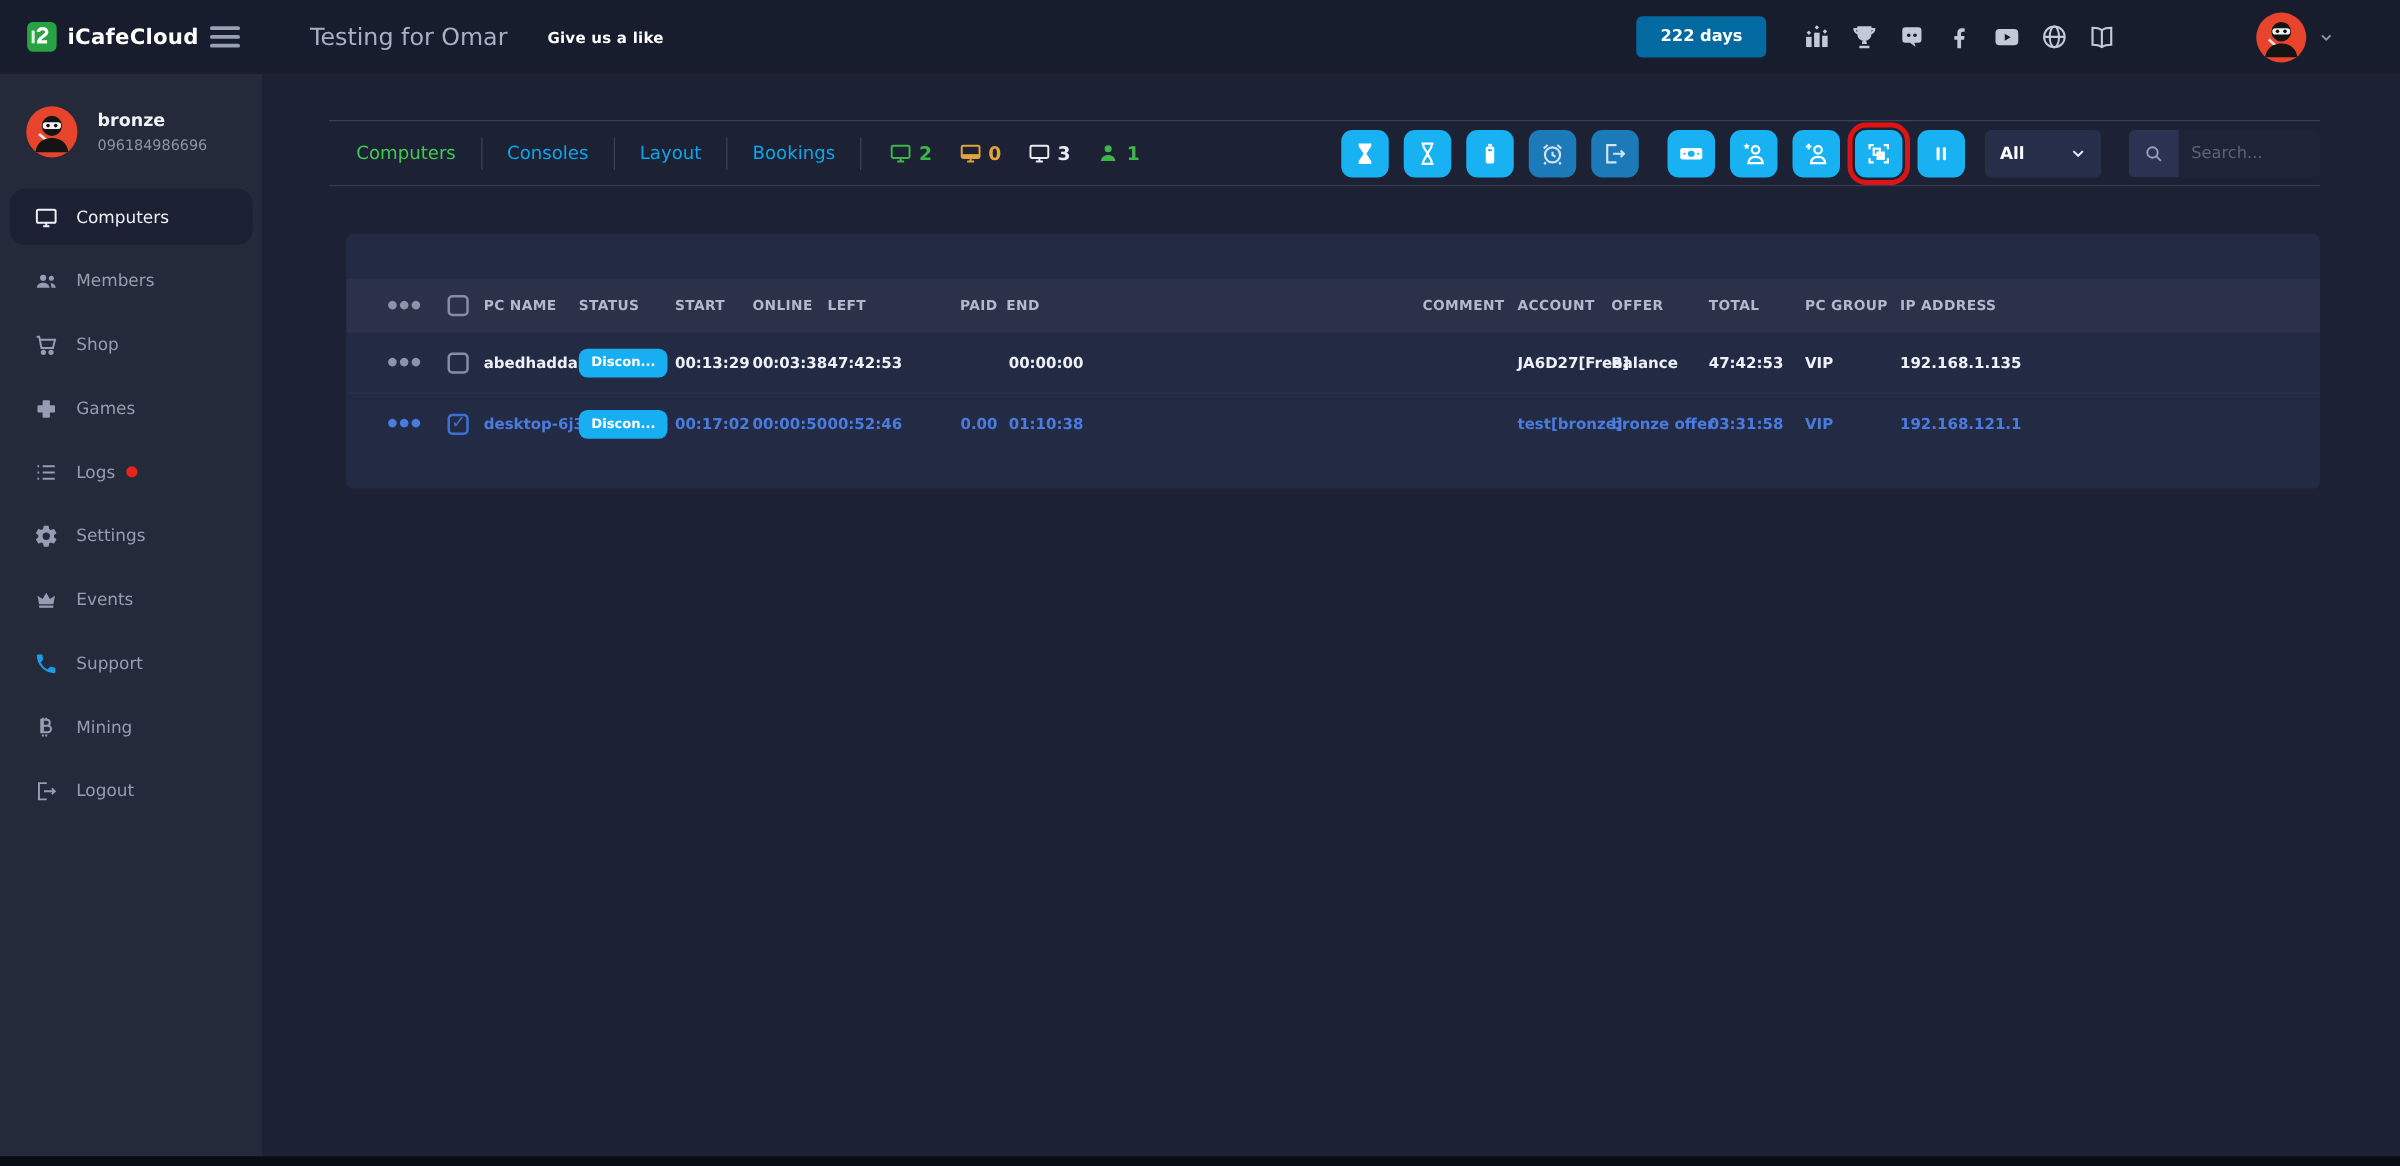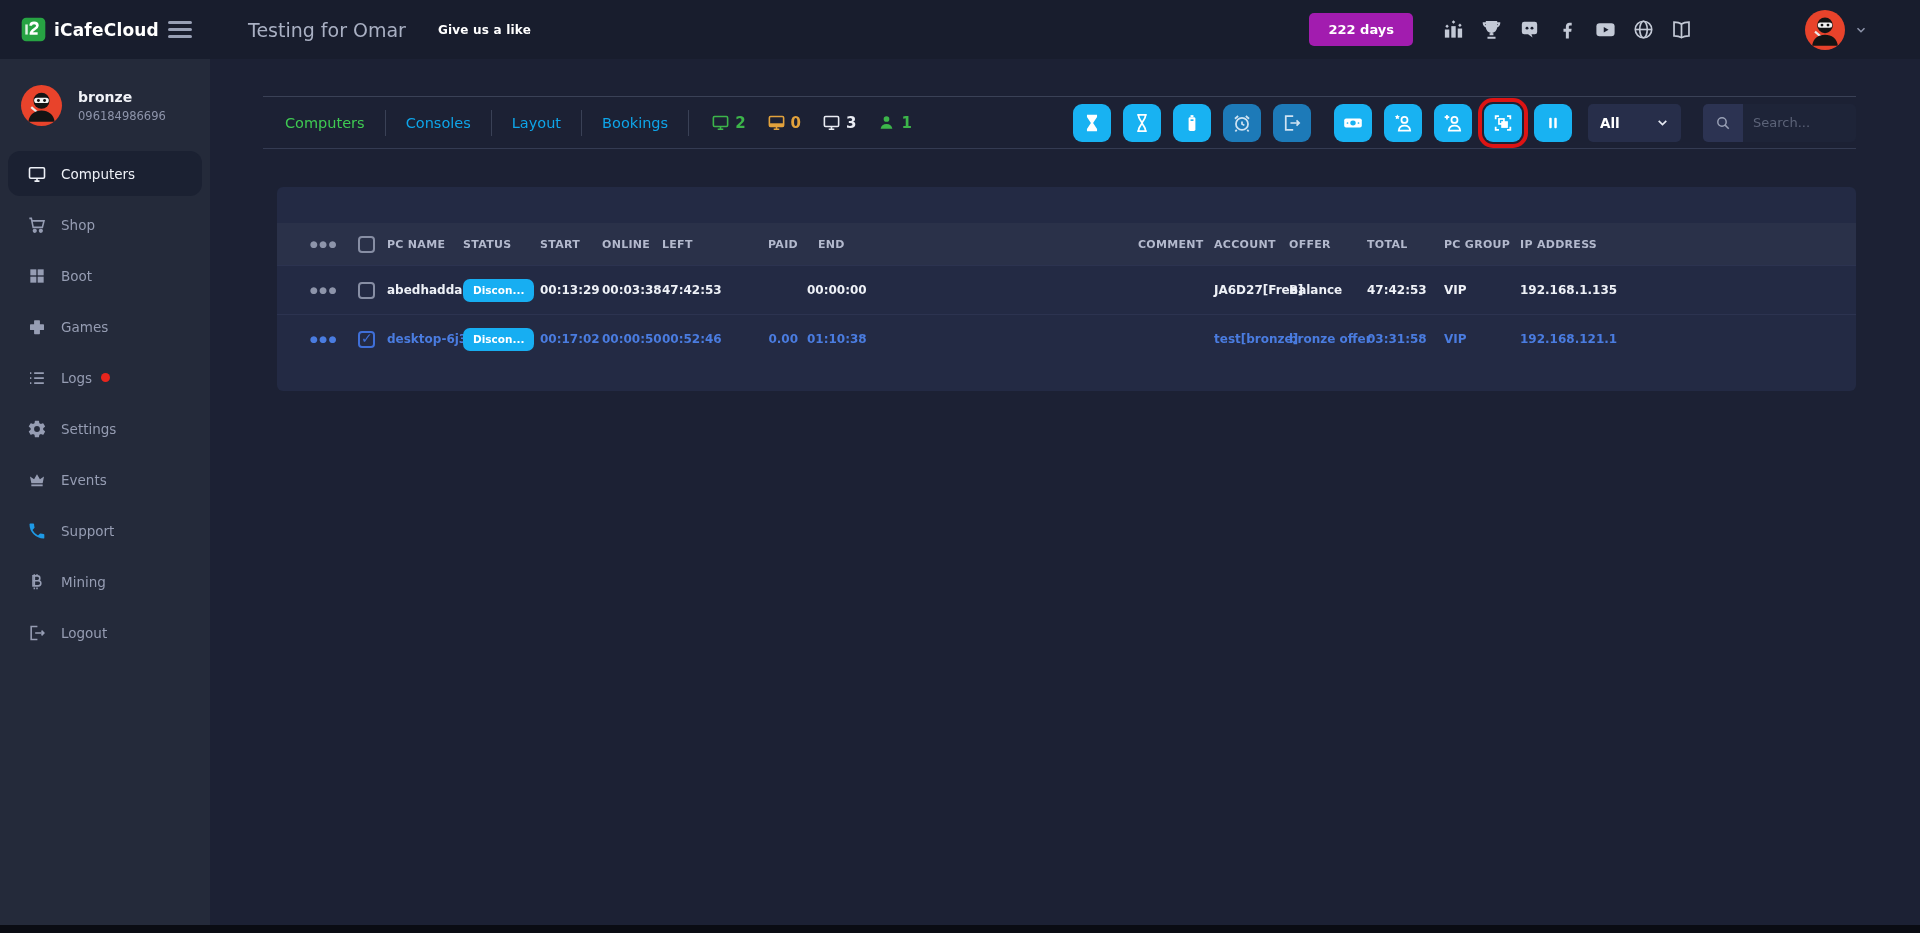--- a/index.html
+++ b/index.html
@@ -10,21 +10,21 @@
   
   .topbar { position:absolute; top:0; left:0; right:0; height:59px; background:#181d2d; display:flex; align-items:center; z-index:5; }
   .brand { width:210px; flex:none; display:flex; align-items:center; padding:0 18px 0 20px; }
   .logo-icon { width:27px; height:27px; flex:none; }
   .logo-text { color:#fff; font-size:17px; font-weight:bold; margin-left:7px; letter-spacing:.2px; }
   .hamburger { margin-left:auto; width:24px; cursor:pointer; }
   .hamburger span { display:block; height:2.5px; background:#98a0b5; border-radius:2px; margin:4.5px 0; }
   .page-title { margin-left:38px; font-size:19px; color:#a9b0c3; }
   .like-label { margin-left:32px; font-size:12px; font-weight:bold; color:#fff; letter-spacing:.2px; }
   .tb-right { margin-left:auto; display:flex; align-items:center; padding-right:52px; }
-  .days-btn { background:#a21caf; color:#fff; font-size:13px; font-weight:600; padding:9px 19px; border-radius:5px; border:0; cursor:pointer; font-family:inherit; }
+  .days-btn { background:#0369a1; color:#fff; font-size:13px; font-weight:600; padding:9px 19px; border-radius:5px; border:0; cursor:pointer; font-family:inherit; }
   .tb-icons { display:flex; align-items:center; gap:15px; margin-left:29px; color:#c3c9d6; }
   .tb-icon { width:23px; height:23px; cursor:pointer; }
   .tb-avatar { margin-left:112px; width:40px; height:40px; border-radius:50%; background:#e8432b; overflow:hidden; cursor:pointer; flex:none; }
   .tb-chevron { color:#8d94aa; margin-left:9px; cursor:pointer; }
 
   
   .sidebar { position:absolute; top:59px; left:0; width:210px; bottom:8px; background:#242a3a; }
   .user-block { display:flex; align-items:center; padding:26px 0 0 21px; }
   .user-avatar { width:41px; height:41px; border-radius:50%; background:#e8432b; overflow:hidden; flex:none; }
   .user-meta { margin-left:16px; }
@@ -177,35 +177,35 @@
   </div>
   <nav class="nav">
     <div class="nav-item active">
       <svg class="nicon" viewBox="0 0 24 24" fill="none" stroke="currentColor" stroke-width="1.9">
           <rect x="3" y="4.5" width="18" height="12.5" rx="1.5"></rect>
           <path d="M9 20.5h6M12 17.5v3"></path>
         </svg>
       <span>Computers</span>
     </div>
     <div class="nav-item">
+      <svg class="nicon" viewBox="0 0 24 24" fill="currentColor">
+          <circle cx="9" cy="8.7" r="3"></circle>
+          <path d="M2.8 18.3c.4-3.1 2.9-4.9 6.2-4.9s5.8 1.8 6.2 4.9z"></path>
+          <circle cx="16.9" cy="9.2" r="2.4"></circle>
+          <path d="M16.2 13.6c2.7.3 4.7 1.8 5 4.7h-4.1c-.2-2-.5-3.5-.9-4.7z"></path>
+        </svg>
+      <span>Members</span>
+    </div>
+    <div class="nav-item">
       <svg class="nicon" viewBox="0 0 24 24" fill="none" stroke="currentColor" stroke-width="1.9">
           <path d="M2.8 4h2.4l2.2 10.8h11l2-7.8H6.2"></path>
           <circle cx="9.3" cy="19" r="1.6" fill="currentColor"></circle>
           <circle cx="16.6" cy="19" r="1.6" fill="currentColor"></circle>
         </svg>
       <span>Shop</span>
-    </div>
-    <div class="nav-item">
-      <svg class="nicon" viewBox="0 0 24 24" fill="currentColor">
-          <rect x="4" y="4" width="7.2" height="7.2"></rect>
-          <rect x="12.8" y="4" width="7.2" height="7.2"></rect>
-          <rect x="4" y="12.8" width="7.2" height="7.2"></rect>
-          <rect x="12.8" y="12.8" width="7.2" height="7.2"></rect>
-        </svg>
-      <span>Boot</span>
     </div>
     <div class="nav-item">
       <svg class="nicon" viewBox="0 0 24 24" fill="currentColor">
           <path d="M9.3 3.8h5.4a.8.8 0 0 1 .8.8v4.1h4.1a.8.8 0 0 1 .8.8v5.4a.8.8 0 0 1-.8.8h-4.1v4.1a.8.8 0 0 1-.8.8H9.3a.8.8 0 0 1-.8-.8v-4.1H4.4a.8.8 0 0 1-.8-.8V9.5a.8.8 0 0 1 .8-.8h4.1V4.6a.8.8 0 0 1 .8-.8z"></path>
         </svg>
       <span>Games</span>
     </div>
     <div class="nav-item">
       <svg class="nicon" viewBox="0 0 24 24" fill="none" stroke="currentColor" stroke-width="2.1">
           <path d="M8.6 6h11.6M8.6 12h11.6M8.6 18h11.6M3.6 6h1.6M3.6 12h1.6M3.6 18h1.6"></path>
@@ -388,21 +388,21 @@
   <section class="card">
     <div class="grid-row thead">
       <span class="dots">●●●</span>
       <span class="cbx"></span>
       <span class="cell">PC NAME</span>
       <span class="cell">STATUS</span>
       <span class="cell">START</span>
       <span class="cell">ONLINE</span>
       <span class="cell">LEFT</span>
       <span class="cell ta-r">PAID</span>
-      <span class="cell" style="padding-left:20px">END</span>
+      <span class="cell" style="padding-left:7px">END</span>
       <span class="cell">COMMENT</span>
       <span class="cell">ACCOUNT</span>
       <span class="cell">OFFER</span>
       <span class="cell">TOTAL</span>
       <span class="cell">PC GROUP</span>
       <span class="cell">IP ADDRESS</span>
     </div>
 
     <div class="grid-row trow">
       <span class="dots">●●●</span>

